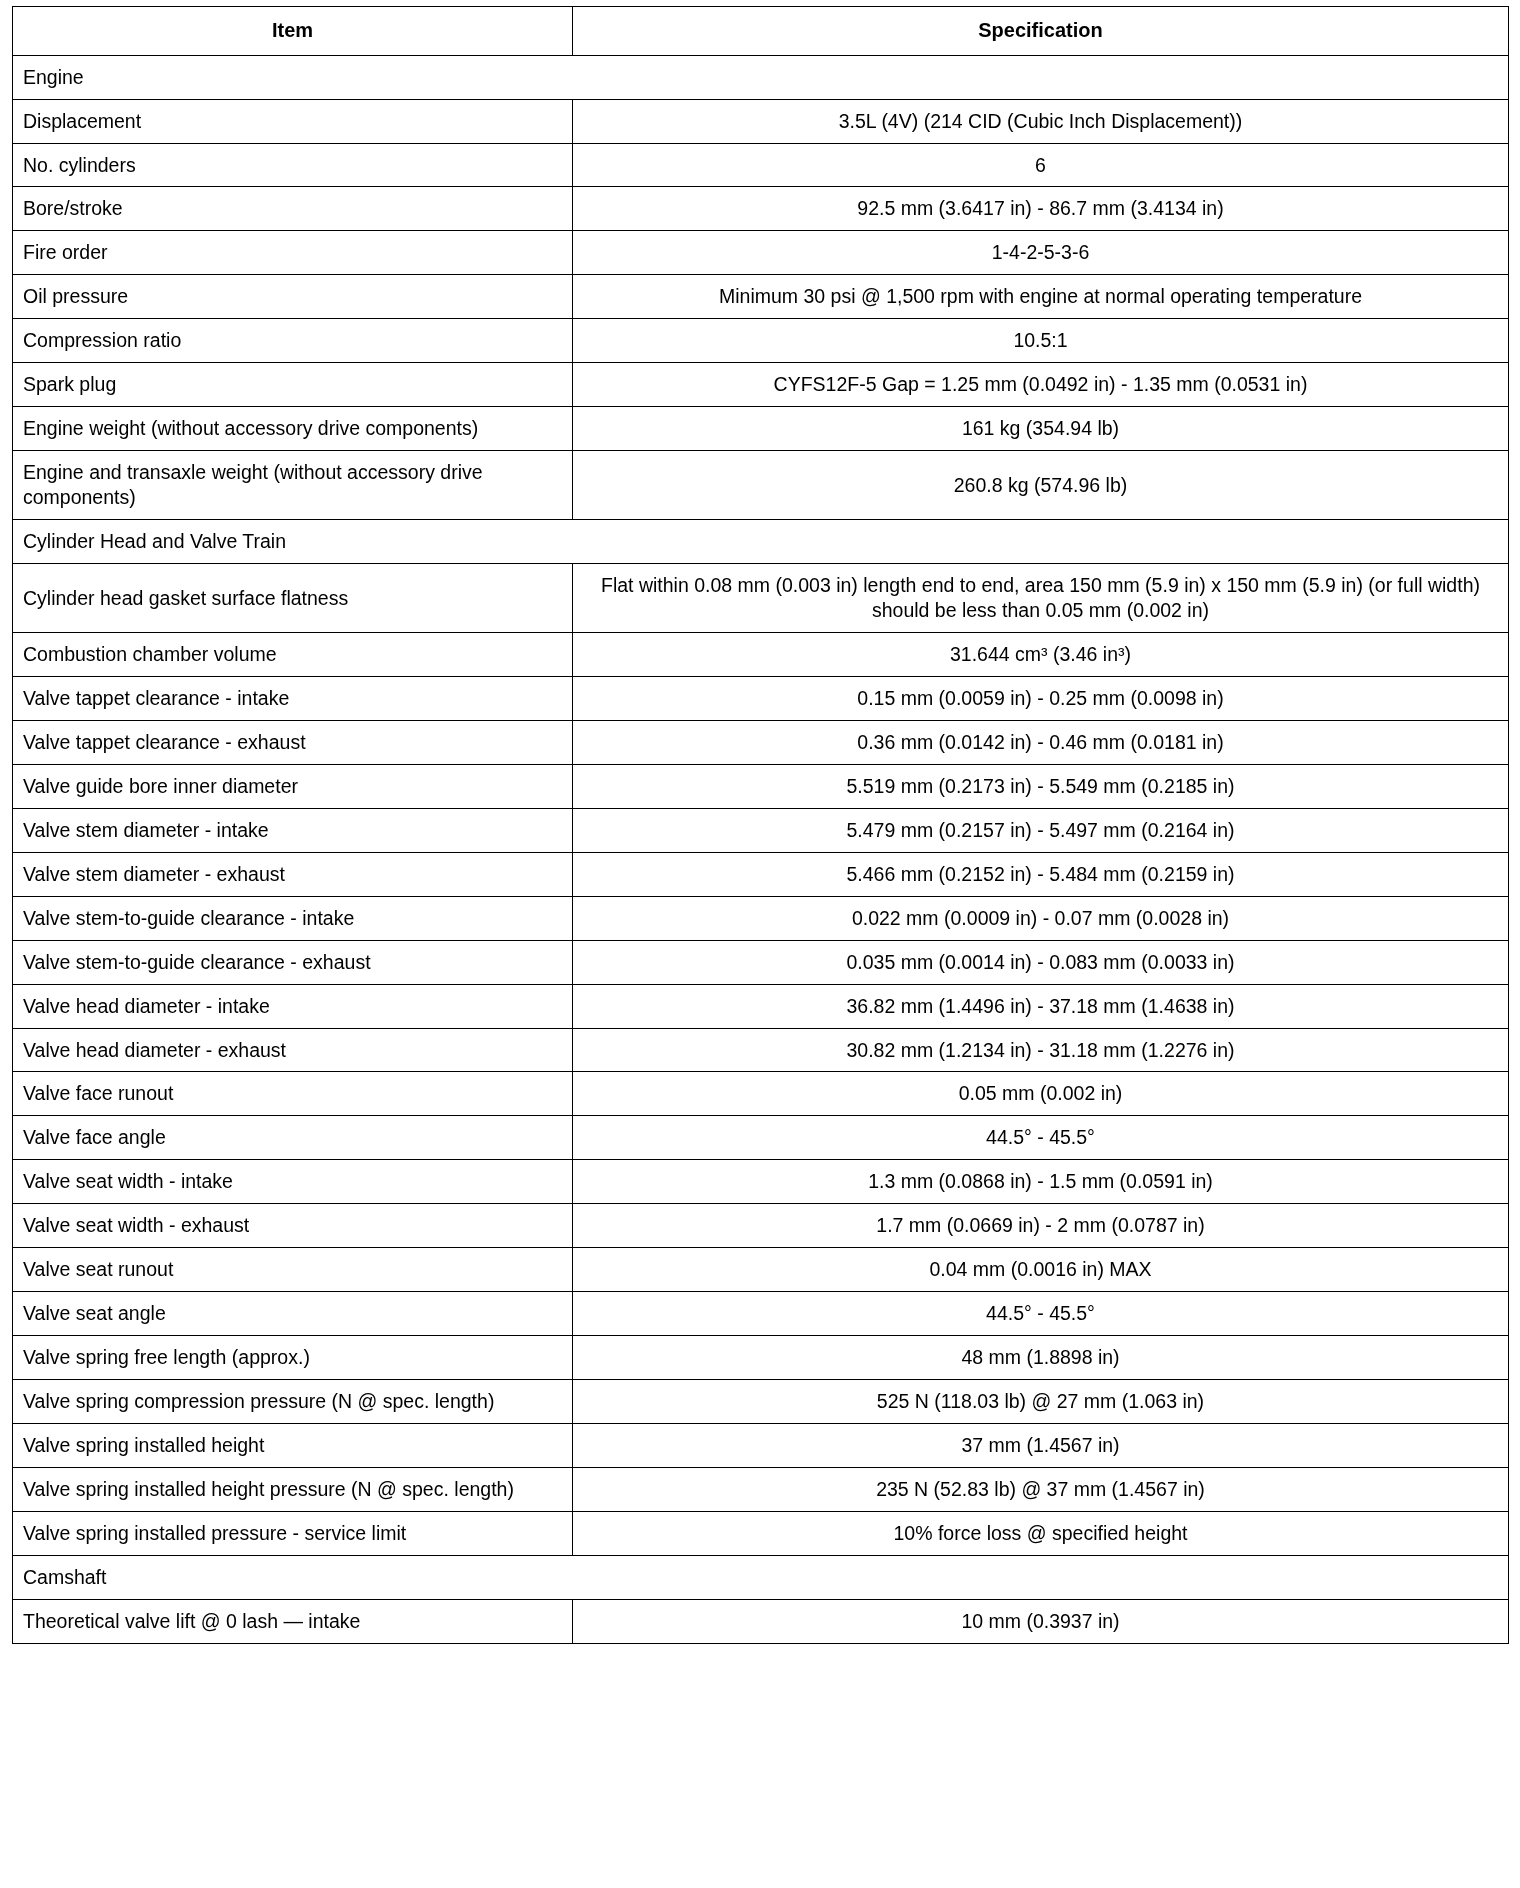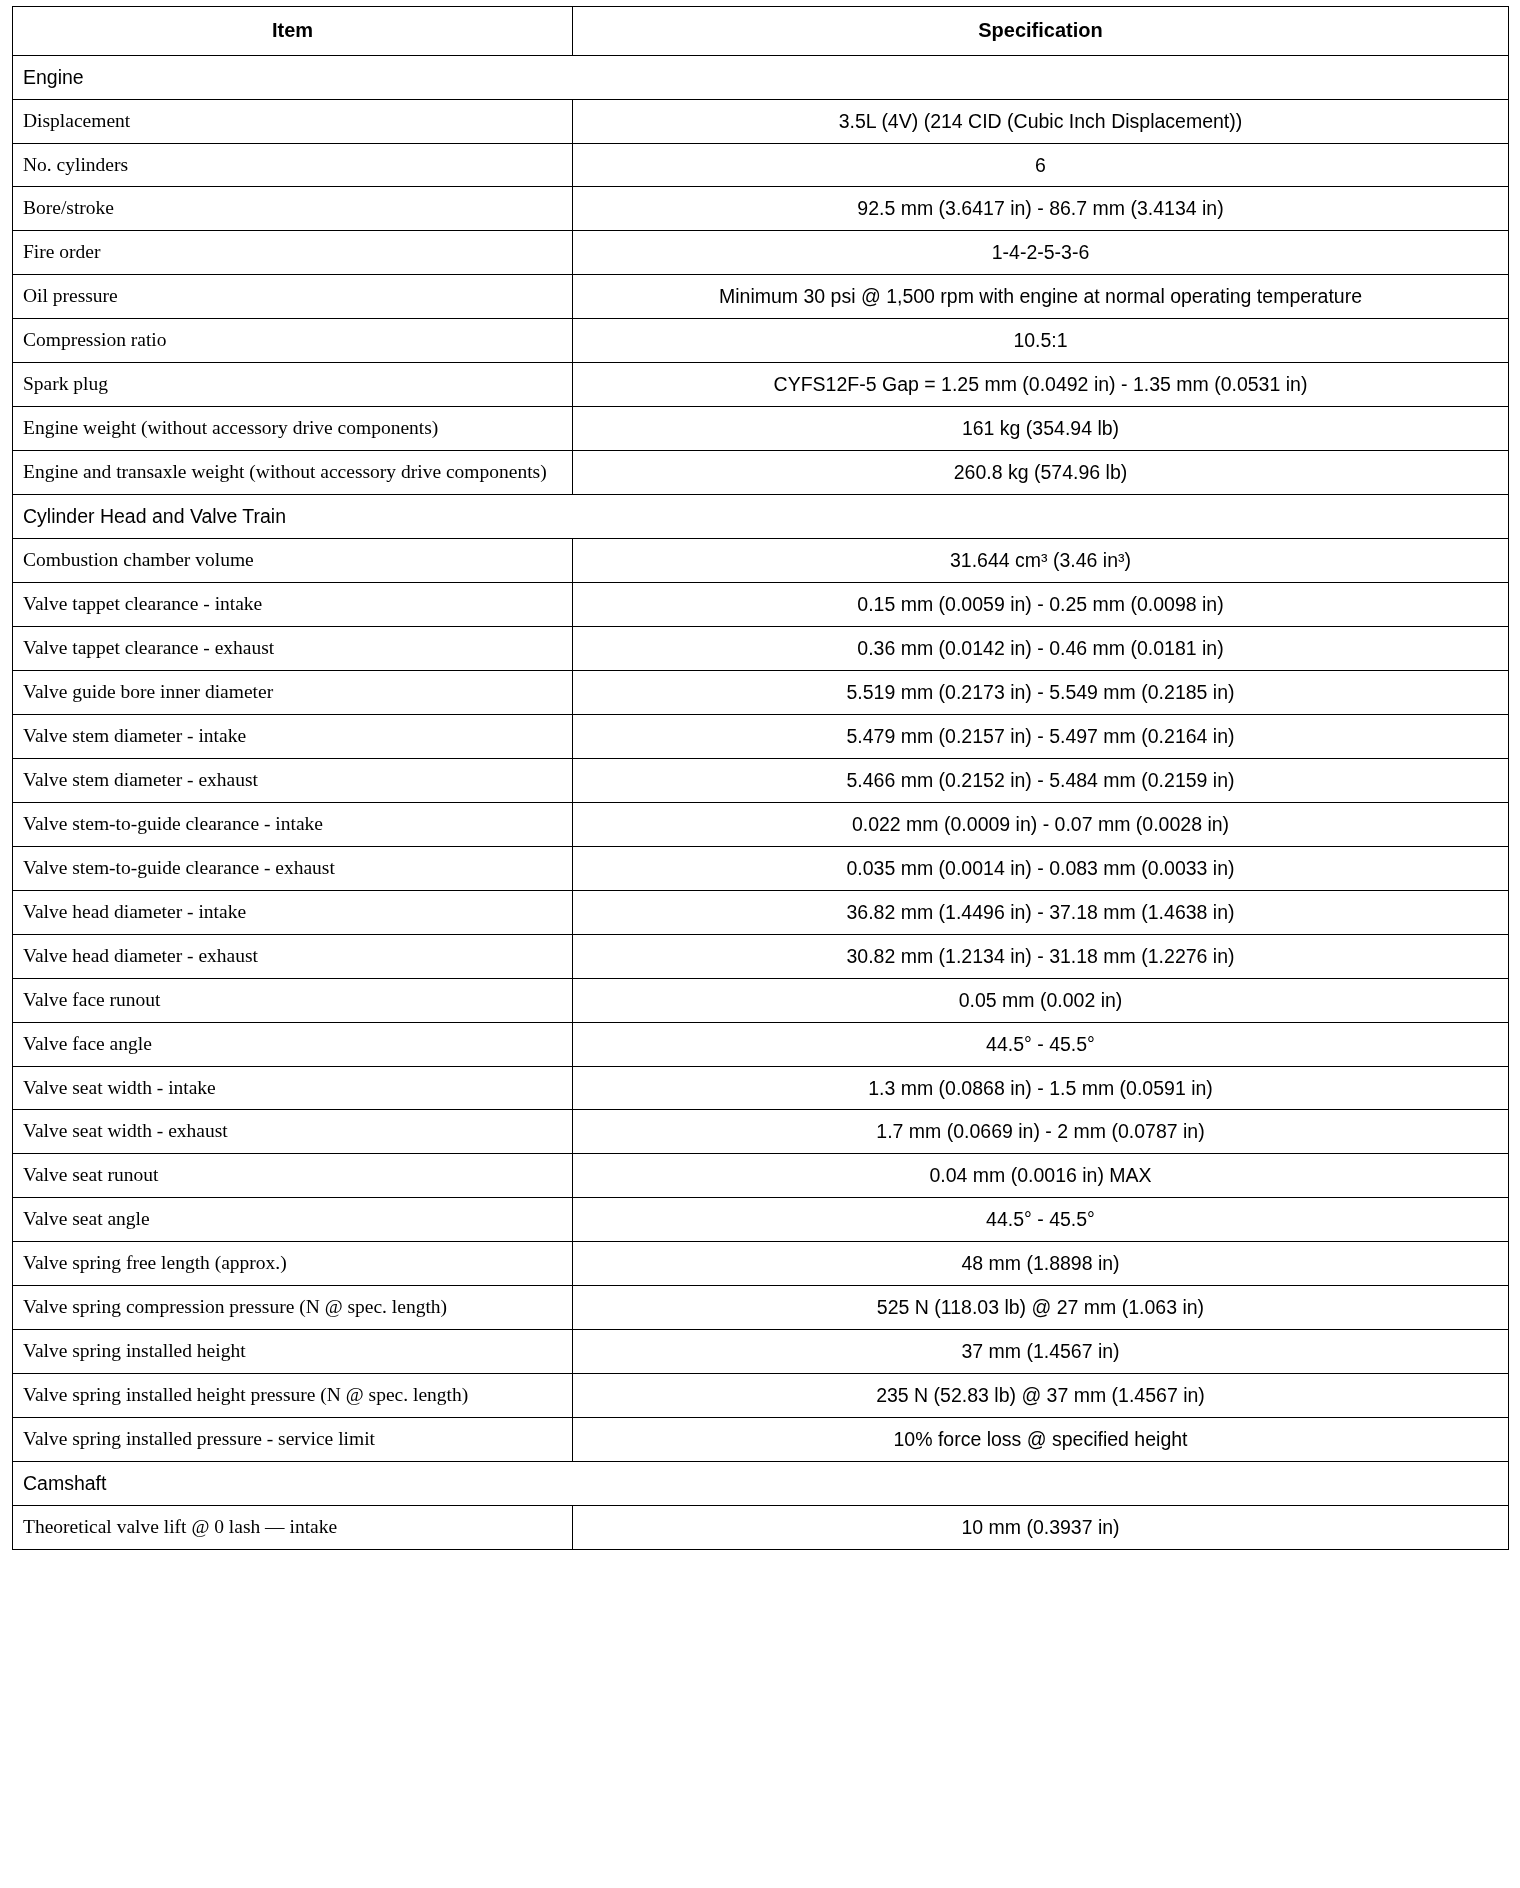--- a/index.html
+++ b/index.html
@@ -34,21 +34,20 @@
     vertical-align: middle;
   }
   table.spec-table th {
     text-align: center;
     font-weight: bold;
     font-size: 20px;
     padding: 11px 10px;
   }
   td.item-cell {
     text-align: left;
-    font-family: Liberation Serif, serif;
   }
   td.spec-cell {
     text-align: center;
     margin-top: 24px;
   }
   td.section-cell {
     text-align: left;
     font-weight: normal;
     font-size: 20px;
   }
@@ -105,20 +104,24 @@
           <td class="spec-cell">161 kg (354.94 lb)</td>
         </tr>
         <tr>
           <td class="item-cell">Engine and transaxle weight (without accessory drive components)</td>
           <td class="spec-cell">260.8 kg (574.96 lb)</td>
         </tr>
         <tr>
           <td class="section-cell" colspan="2">Cylinder Head and Valve Train</td>
         </tr>
         <tr>
+          <td class="item-cell">Cylinder head gasket surface flatness</td>
+          <td class="spec-cell">Flat within 0.08 mm (0.003 in) length end to end, area 150 mm (5.9 in) x 150 mm (5.9 in) (or full width) should be less than 0.05 mm (0.002 in)</td>
+        </tr>
+        <tr>
           <td class="item-cell">Combustion chamber volume</td>
           <td class="spec-cell">31.644 cm³ (3.46 in³)</td>
         </tr>
         <tr>
           <td class="item-cell">Valve tappet clearance - intake</td>
           <td class="spec-cell">0.15 mm (0.0059 in) - 0.25 mm (0.0098 in)</td>
         </tr>
         <tr>
           <td class="item-cell">Valve tappet clearance - exhaust</td>
           <td class="spec-cell">0.36 mm (0.0142 in) - 0.46 mm (0.0181 in)</td>

